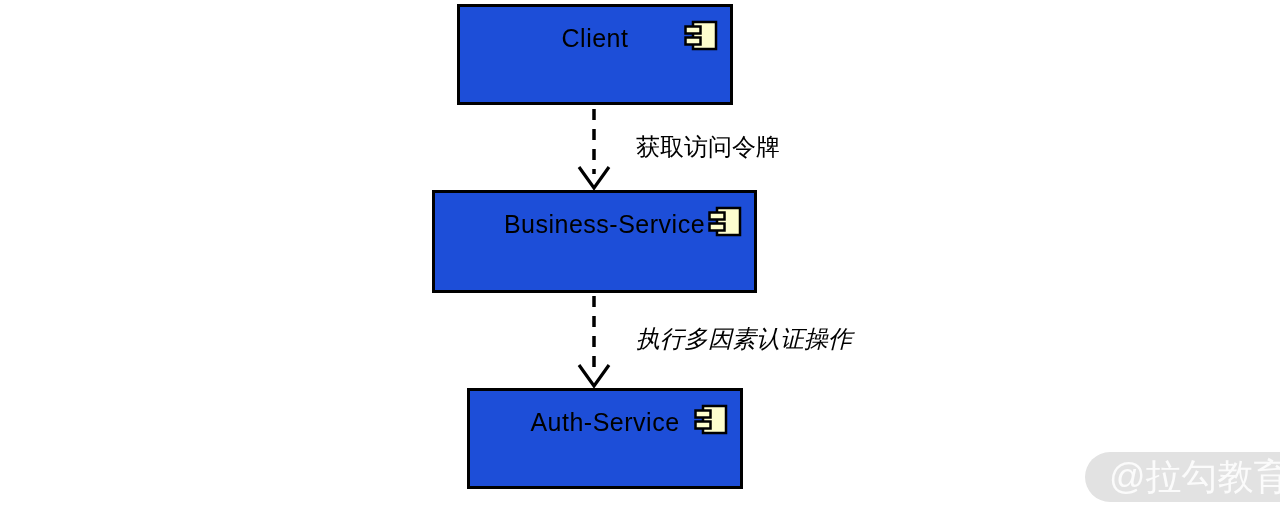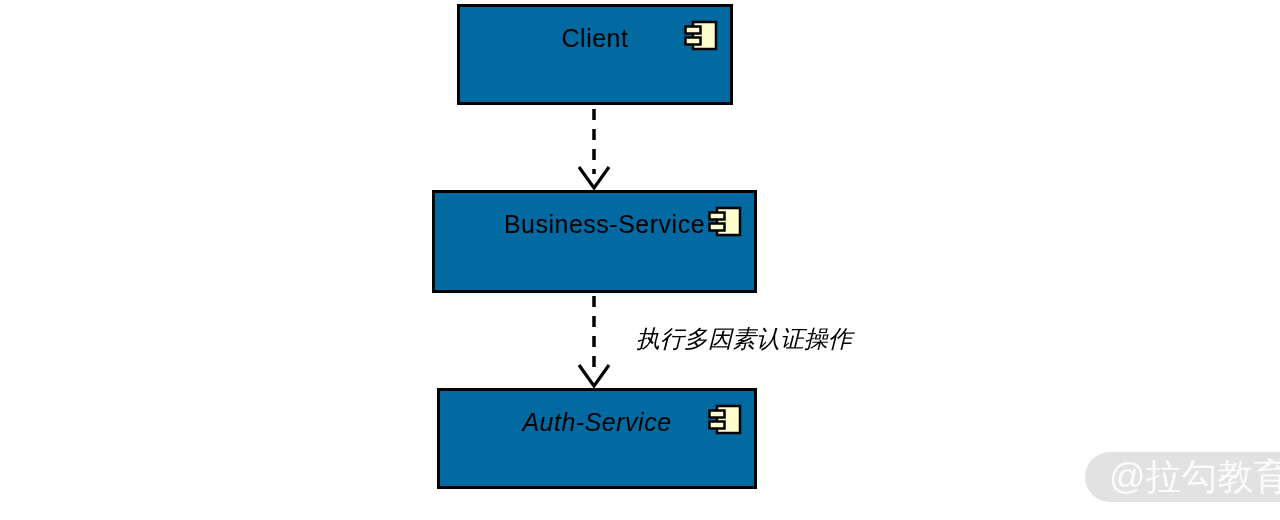--- a/index.html
+++ b/index.html
@@ -11,21 +11,21 @@
   .canvas {
     position: relative;
     width: 1280px;
     height: 520px;
     background: #ffffff;
     overflow: hidden;
   }
   
   .component {
     position: absolute;
-    background: #0369a1;
+    background: #1d4ed8;
     border: 3.5px solid #000000;
     box-sizing: border-box;
   }
   .comp-label {
     display: block;
     text-align: center;
     margin-top: 15px;
     font-size: 25px;
     line-height: 32px;
     color: #000000;
@@ -33,21 +33,21 @@
   }
   .comp-icon {
     position: absolute;
     top: 13px;
     right: 12px;
     width: 34px;
     height: 31px;
   }
   #comp-client   { left: 457px; top: 4px;   width: 276px; height: 101px; }
   #comp-business { left: 432px; top: 190px; width: 325px; height: 103px; padding-left: 20px; }
-  #comp-auth     { left: 437px; top: 388px; width: 320px; height: 101px; font-style: italic; }
+  #comp-auth     { left: 467px; top: 388px; width: 276px; height: 101px; }
 
   .connector {
     position: absolute;
     width: 40px;
   }
   #conn-1 { left: 574px; top: 106px; height: 84px; }
   #conn-2 { left: 574px; top: 293px; height: 95px; }
 
   .conn-label {
     position: absolute;
@@ -86,20 +86,21 @@
       <rect x="9" y="2" width="23" height="27" fill="#FEFECE" stroke="#000" stroke-width="2.5"></rect>
       <rect x="1.5" y="6.5" width="15" height="7" fill="#FEFECE" stroke="#000" stroke-width="2.5"></rect>
       <rect x="1.5" y="17.5" width="15" height="7" fill="#FEFECE" stroke="#000" stroke-width="2.5"></rect>
     </svg>
   </div>
 
   <svg class="connector" id="conn-1" viewBox="0 0 40 84">
     <line x1="20" y1="3" x2="20" y2="68" stroke="#000" stroke-width="3.5" stroke-dasharray="11 9"></line>
     <polyline points="5,61 20,82 35,61" fill="none" stroke="#000" stroke-width="3.2"></polyline>
   </svg>
+  <div class="conn-label" id="conn-label-1">获取访问令牌</div>
 
   <div class="component" id="comp-business">
     <span class="comp-label">Business-Service</span>
     <svg class="comp-icon" viewBox="0 0 34 31">
       <rect x="9" y="2" width="23" height="27" fill="#FEFECE" stroke="#000" stroke-width="2.5"></rect>
       <rect x="1.5" y="6.5" width="15" height="7" fill="#FEFECE" stroke="#000" stroke-width="2.5"></rect>
       <rect x="1.5" y="17.5" width="15" height="7" fill="#FEFECE" stroke="#000" stroke-width="2.5"></rect>
     </svg>
   </div>
 

